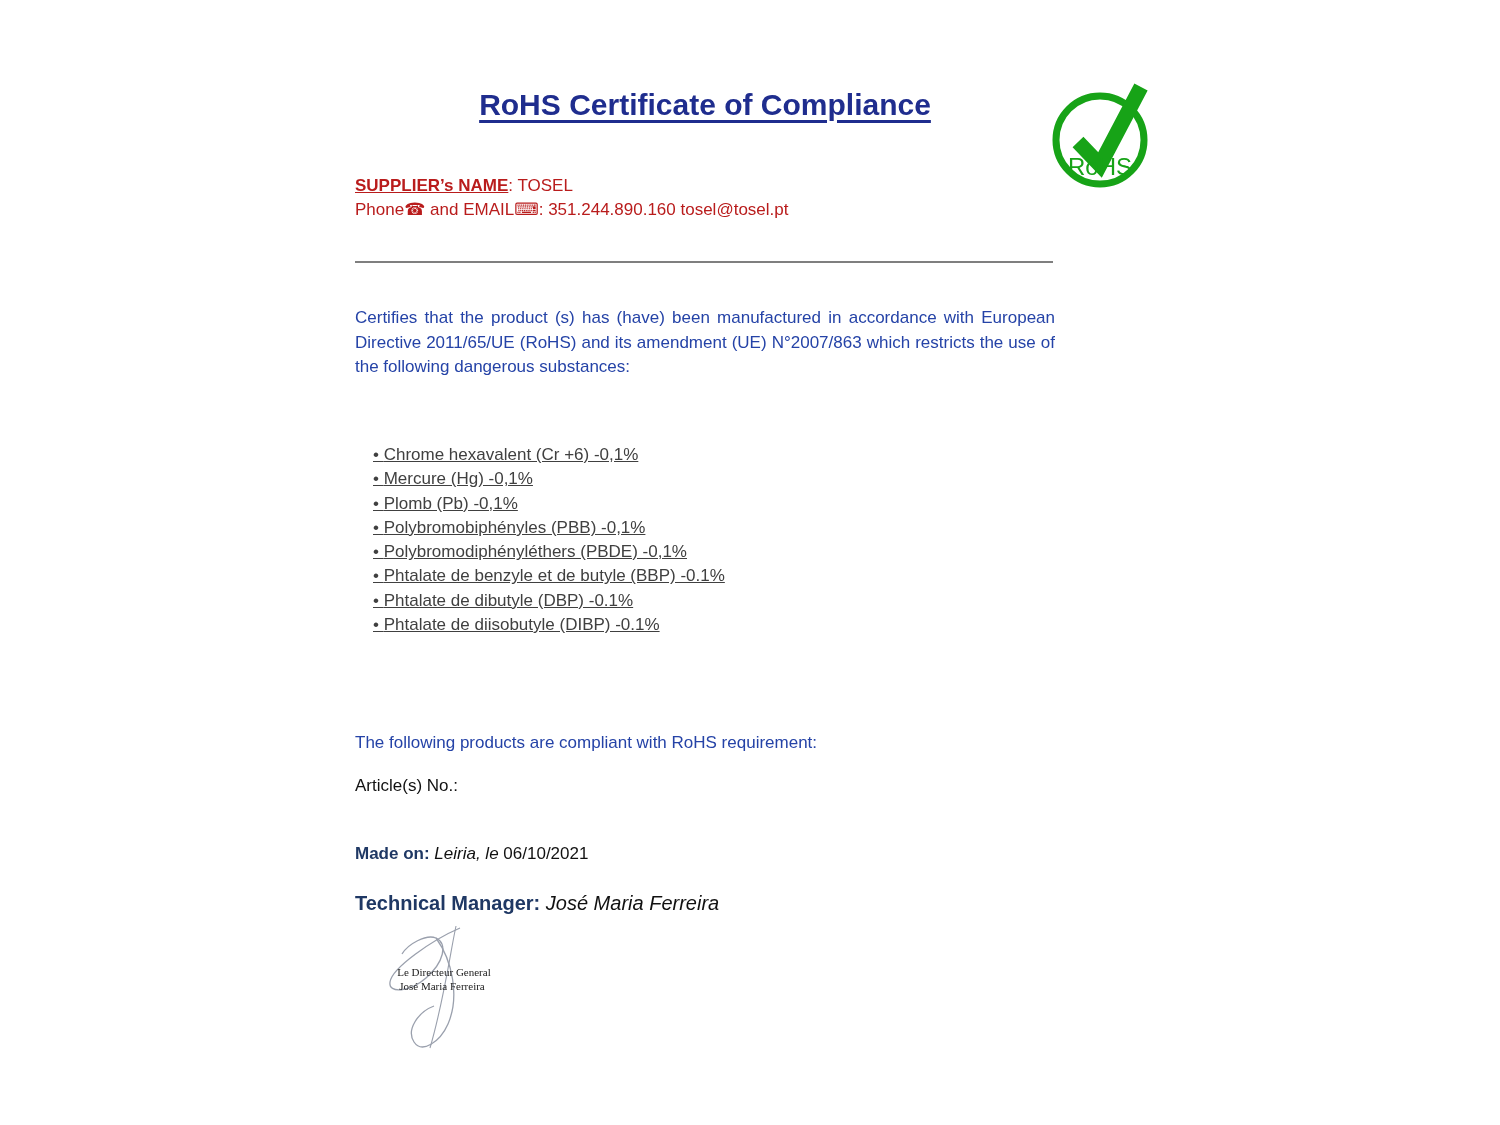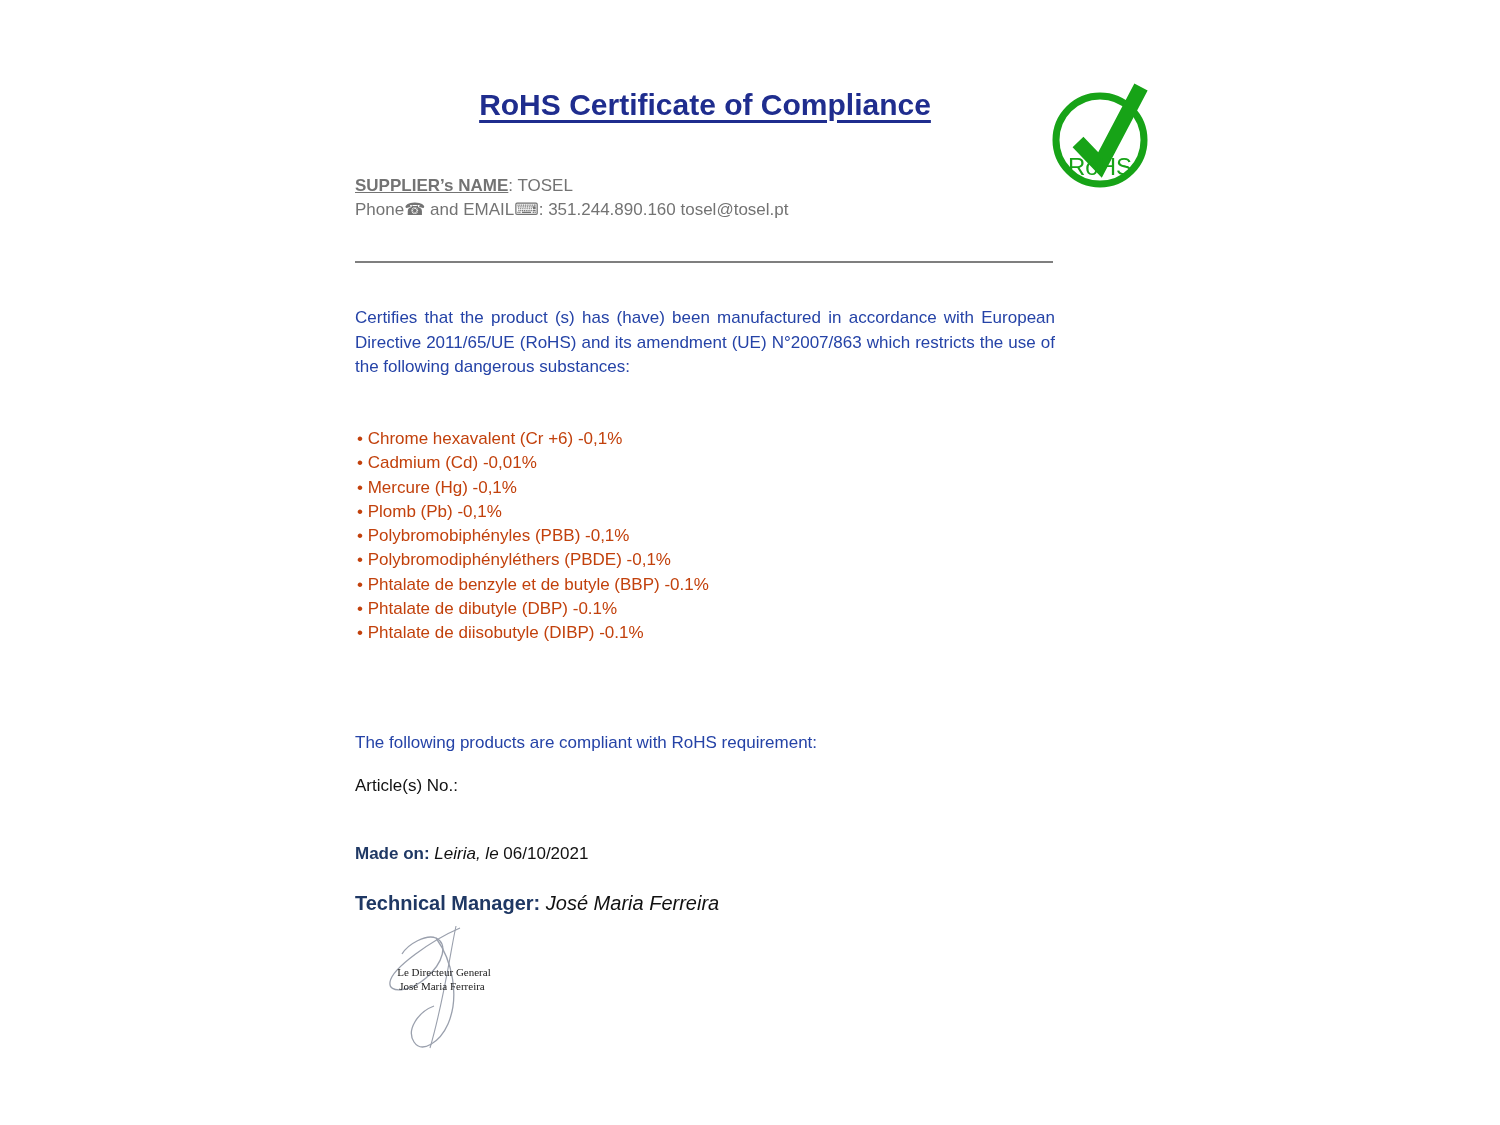--- a/index.html
+++ b/index.html
@@ -8,32 +8,32 @@
     font-family:"Liberation Sans", sans-serif; color:#000; overflow:hidden;border-radius:24px;
   }
   .title {
     position:absolute; left:355px; top:88px; width:700px;
     text-align:center; font-size:30px; font-weight:bold;
     color:#1f2d8e; text-decoration:underline; text-underline-offset:5px;
   }
   .logo { position:absolute; left:1048px; top:80px; width:110px; height:112px; }
   .supplier {
     position:absolute; left:355px; top:174px; width:700px;
-    font-size:17px; line-height:24px; color:#737373;
+    font-size:17px; line-height:24px; color:#b91c1c;
   }
   .supplier .label-bold { font-weight:bold; text-decoration:underline; }
   .divider { position:absolute; left:355px; top:261px; width:698px; height:2px; background:#7f7f7f; }
   .statement {
     position:absolute; left:355px; top:306px; width:700px;
     font-size:17px; line-height:24.5px; color:#2543a7; text-align:justify;
   }
   .substances {
     position:absolute; left:357px; top:427px; width:700px;
-    list-style:none; margin:0; padding:0;
-    font-size:17px; line-height:24.3px; color:#c2410c;
+    list-style:none; margin:16px; padding:0;
+    font-size:17px; line-height:24.3px; color:#404040;text-decoration:underline;
   }
   .substances li::before { content:"• "; }
   .compliance { position:absolute; left:355px; top:733px; width:700px; font-size:17px; color:#2543a7; }
   .articles { position:absolute; left:355px; top:776px; width:700px; font-size:17px; color:#111; }
   .made-on { position:absolute; left:355px; top:844px; width:700px; font-size:17px; color:#111; }
   .tech-manager { position:absolute; left:355px; top:892px; width:700px; font-size:20px; color:#111; }
   .navy-bold { font-weight:bold; color:#1f3864; }
   .italic { font-style:italic; }
   .signature { position:absolute; left:352px; top:920px; width:190px; height:140px; }
   .sig-text { font-family:"Liberation Serif", serif; font-size:11px; fill:#1a1a1a; }
@@ -55,21 +55,20 @@
     <div><span class="label-bold">SUPPLIER’s NAME</span><span>: TOSEL</span></div>
     <div>Phone☎ and EMAIL⌨: 351.244.890.160 tosel@tosel.pt</div>
   </div>
 
   <div class="divider"></div>
 
   <div class="statement">Certifies that the product (s) has (have) been manufactured in accordance with European Directive 2011/65/UE (RoHS) and its amendment (UE) N°2007/863 which restricts the use of the following dangerous substances:</div>
 
   <ul class="substances">
     <li>Chrome hexavalent (Cr +6) -0,1%</li>
-    <li>Cadmium (Cd) -0,01%</li>
     <li>Mercure (Hg) -0,1%</li>
     <li>Plomb (Pb) -0,1%</li>
     <li>Polybromobiphényles (PBB) -0,1%</li>
     <li>Polybromodiphényléthers (PBDE) -0,1%</li>
     <li>Phtalate de benzyle et de butyle (BBP) -0.1%</li>
     <li>Phtalate de dibutyle (DBP) -0.1%</li>
     <li>Phtalate de diisobutyle (DIBP) -0.1%</li>
   </ul>
 
   <div class="compliance">The following products are compliant with RoHS requirement:</div>

